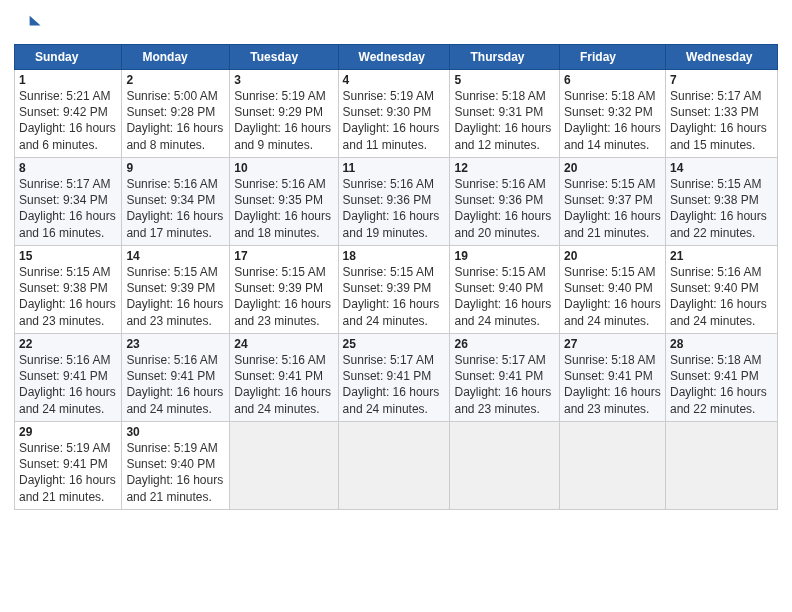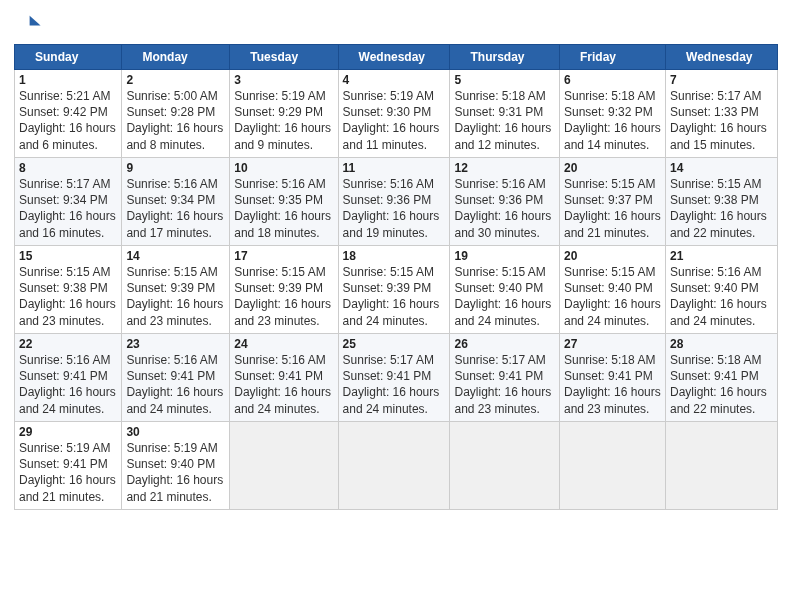--- a/index.html
+++ b/index.html
@@ -166,21 +166,21 @@
           <td>
             <span class="day-num">10</span>
             <div class="day-info"><span>Sunrise: 5:16 AM</span><br><span>Sunset: 9:35 PM</span><br><span>Daylight: 16 hours</span><br><span>and 18 minutes.</span></div>
           </td>
           <td>
             <span class="day-num">11</span>
             <div class="day-info"><span>Sunrise: 5:16 AM</span><br><span>Sunset: 9:36 PM</span><br><span>Daylight: 16 hours</span><br><span>and 19 minutes.</span></div>
           </td>
           <td>
             <span class="day-num">12</span>
-            <div class="day-info"><span>Sunrise: 5:16 AM</span><br><span>Sunset: 9:36 PM</span><br><span>Daylight: 16 hours</span><br><span>and 30 minutes.</span></div>
+            <div class="day-info"><span>Sunrise: 5:16 AM</span><br><span>Sunset: 9:36 PM</span><br><span>Daylight: 16 hours</span><br><span>and 20 minutes.</span></div>
           </td>
           <td>
             <span class="day-num">20</span>
             <div class="day-info"><span>Sunrise: 5:15 AM</span><br><span>Sunset: 9:37 PM</span><br><span>Daylight: 16 hours</span><br><span>and 21 minutes.</span></div>
           </td>
           <td>
             <span class="day-num">14</span>
             <div class="day-info"><span>Sunrise: 5:15 AM</span><br><span>Sunset: 9:38 PM</span><br><span>Daylight: 16 hours</span><br><span>and 22 minutes.</span></div>
           </td>
         </tr>

